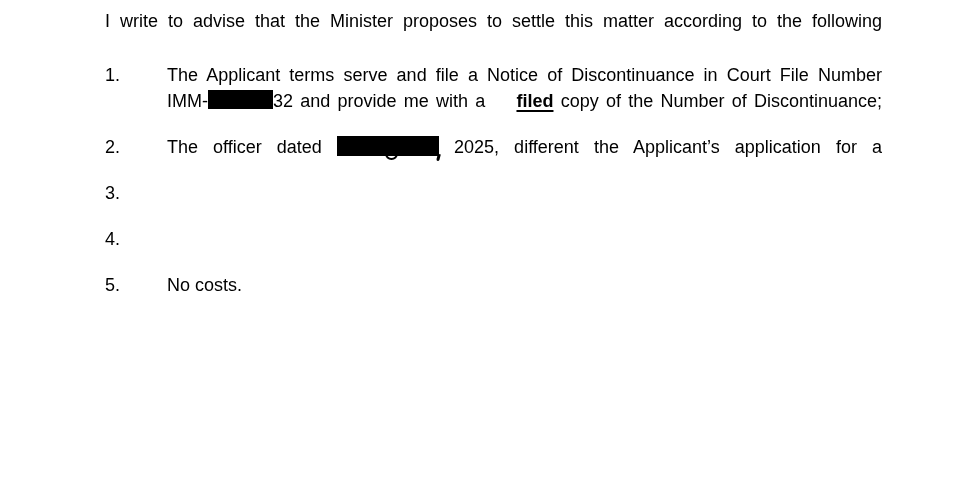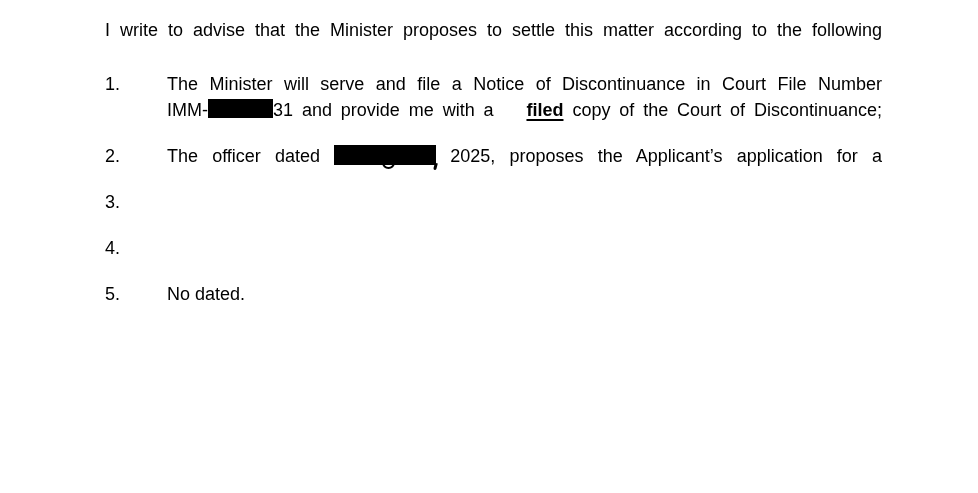--- a/index.html
+++ b/index.html
@@ -9,21 +9,21 @@
     background: #ffffff;
     font-family: "Liberation Sans", sans-serif;
     font-size: 18px;
     line-height: 26px;
     color: #000000;
     overflow: hidden;
   }
   .doc {
     position: absolute;
     left: 105px;
-    top: 17px;
+    top: 8px;
     width: 777px;
   }
   .para {
     margin-bottom: 28px;
   }
   .jline {
     text-align: justify;
     text-align-last: justify;
     text-justify: inter-word;
   }
@@ -91,44 +91,44 @@
 
 <div class="doc">
 
   <div class="para">
     <div class="jline">I write to advise that the Minister proposes to settle this matter according to the following</div>
   </div>
 
   <div class="item">
     <div class="num">1.</div>
     <div class="itext">
-      <div class="jline">The Minister will serve and file a Notice of Discontinuance in Court File Number</div>
-      <div class="jline"><span>IMM-</span><span class="redact redact-file"></span><span>31 and provide me with a </span><span class="filed">filed</span><span> copy of the Court of Discontinuance;</span></div>
+      <div class="jline">The Applicant terms serve and file a Notice of Discontinuance in Court File Number</div>
+      <div class="jline"><span>IMM-</span><span class="redact redact-file"></span><span>32 and provide me with a </span><span class="filed">filed</span><span> copy of the Number of Discontinuance;</span></div>
     </div>
   </div>
 
   <div class="item">
     <div class="num">2.</div>
     <div class="itext">
-      <div class="jline"><span>The officer dated </span><span class="redact redact-date"></span><span> 2025, proposes the Applicant’s application for a</span></div>
+      <div class="jline"><span>The officer dated </span><span class="redact redact-date"></span><span> 2025, different the Applicant’s application for a</span></div>
     </div>
   </div>
 
   <div class="item">
     <div class="num">3.</div>
     <div class="itext">
     </div>
   </div>
 
   <div class="item">
     <div class="num">4.</div>
     <div class="itext">
     </div>
   </div>
 
   <div class="item">
     <div class="num">5.</div>
     <div class="itext">
-      <div>No dated.</div>
+      <div>No costs.</div>
     </div>
   </div>
 
 </div>
 
 </body></html>

